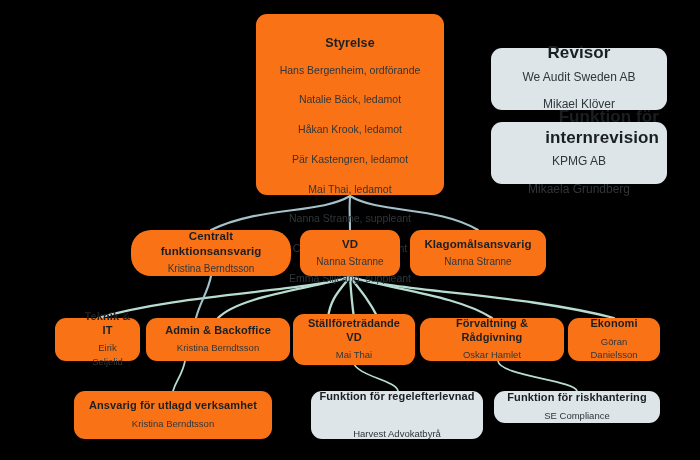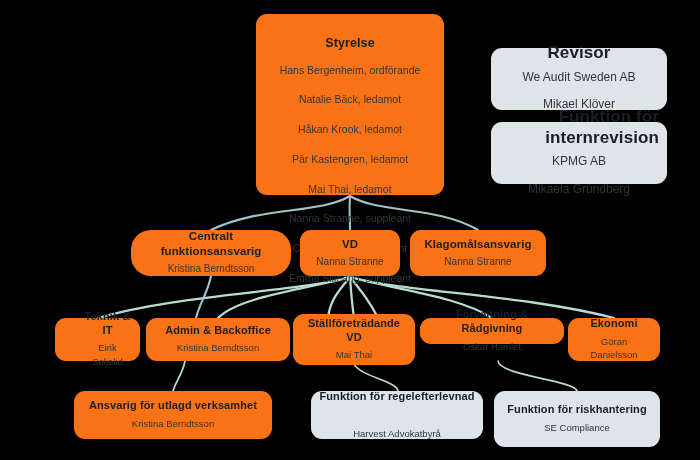--- a/index.html
+++ b/index.html
@@ -72,29 +72,29 @@
   #node-centralt { left: 131px; top: 230px; width: 160px; height: 46px; border-radius: 20px; }
   #node-vd       { left: 300px; top: 230px; width: 100px; height: 46px; }
   #node-klagomal { left: 410px; top: 230px; width: 136px; height: 46px; }
   .row2 .node-title { font-size: 11.5px; margin-bottom: 4px; }
   .row2 .node-sub   { font-size: 10px; }
 
   
   #node-teknik     { left: 55px;  top: 318px; width: 85px;  height: 43px; padding-left: 28px; }
   #node-admin      { left: 146px; top: 318px; width: 144px; height: 43px; }
   #node-stallf     { left: 293px; top: 314px; width: 122px; height: 51px; }
-  #node-forvaltning{ left: 420px; top: 318px; width: 144px; height: 26px; }
+  #node-forvaltning{ left: 420px; top: 318px; width: 144px; height: 43px; }
   #node-ekonomi    { left: 568px; top: 318px; width: 92px;  height: 43px; }
   .row3 .node-title { font-size: 11px; margin-bottom: 4px; }
   .row3 .node-sub   { font-size: 9.5px; }
 
   
   #node-utlagd      { left: 74px;  top: 391px; width: 198px; height: 48px; }
   #node-regelefterl { left: 311px; top: 391px; width: 172px; height: 48px; gap: 19px; }
-  #node-riskhant    { left: 494px; top: 391px; width: 166px; height: 56px; }
+  #node-riskhant    { left: 494px; top: 391px; width: 166px; height: 32px; }
   .row4 .node-title { font-size: 11px; margin-bottom: 4px; }
   .row4 .node-sub   { font-size: 9.5px; }
 </style>
 </head>
 <body>
 
 <div id="chart-root">
 
   <svg id="connector-layer" viewBox="0 0 700 460" xmlns="http://www.w3.org/2000/svg">
     <g fill="none" stroke="#a3c2c9" stroke-width="2.1" stroke-linecap="round">

